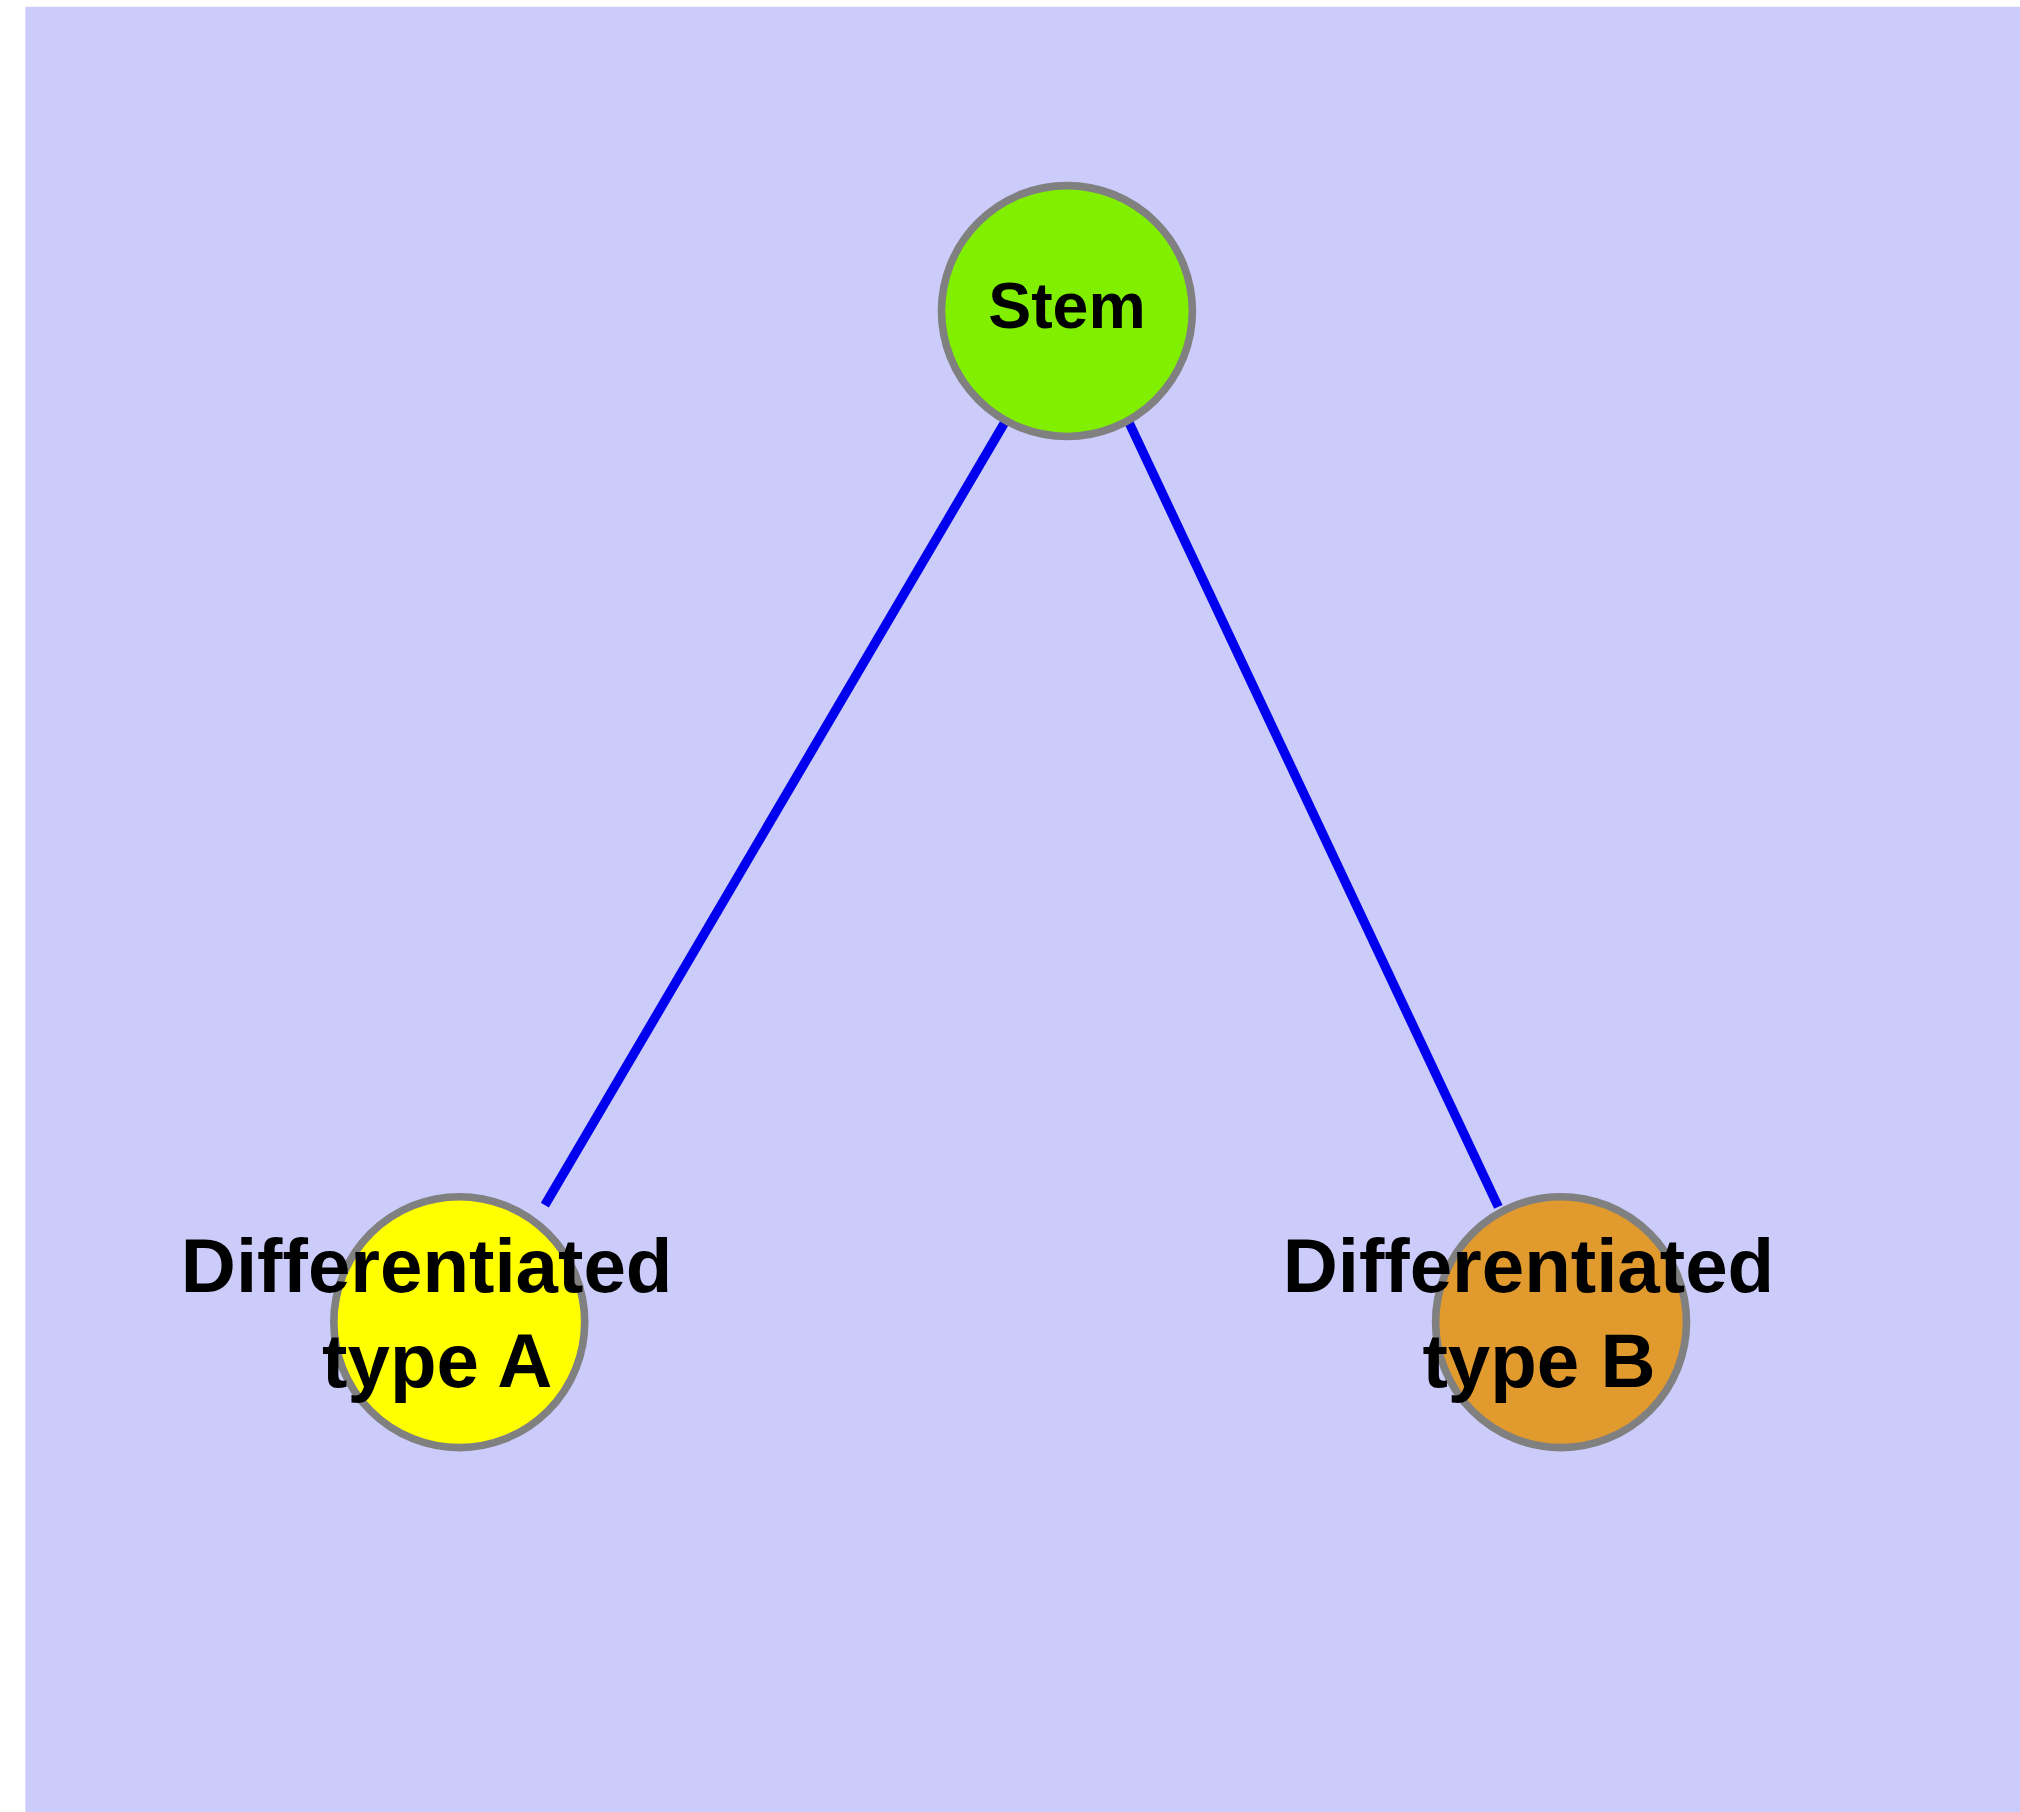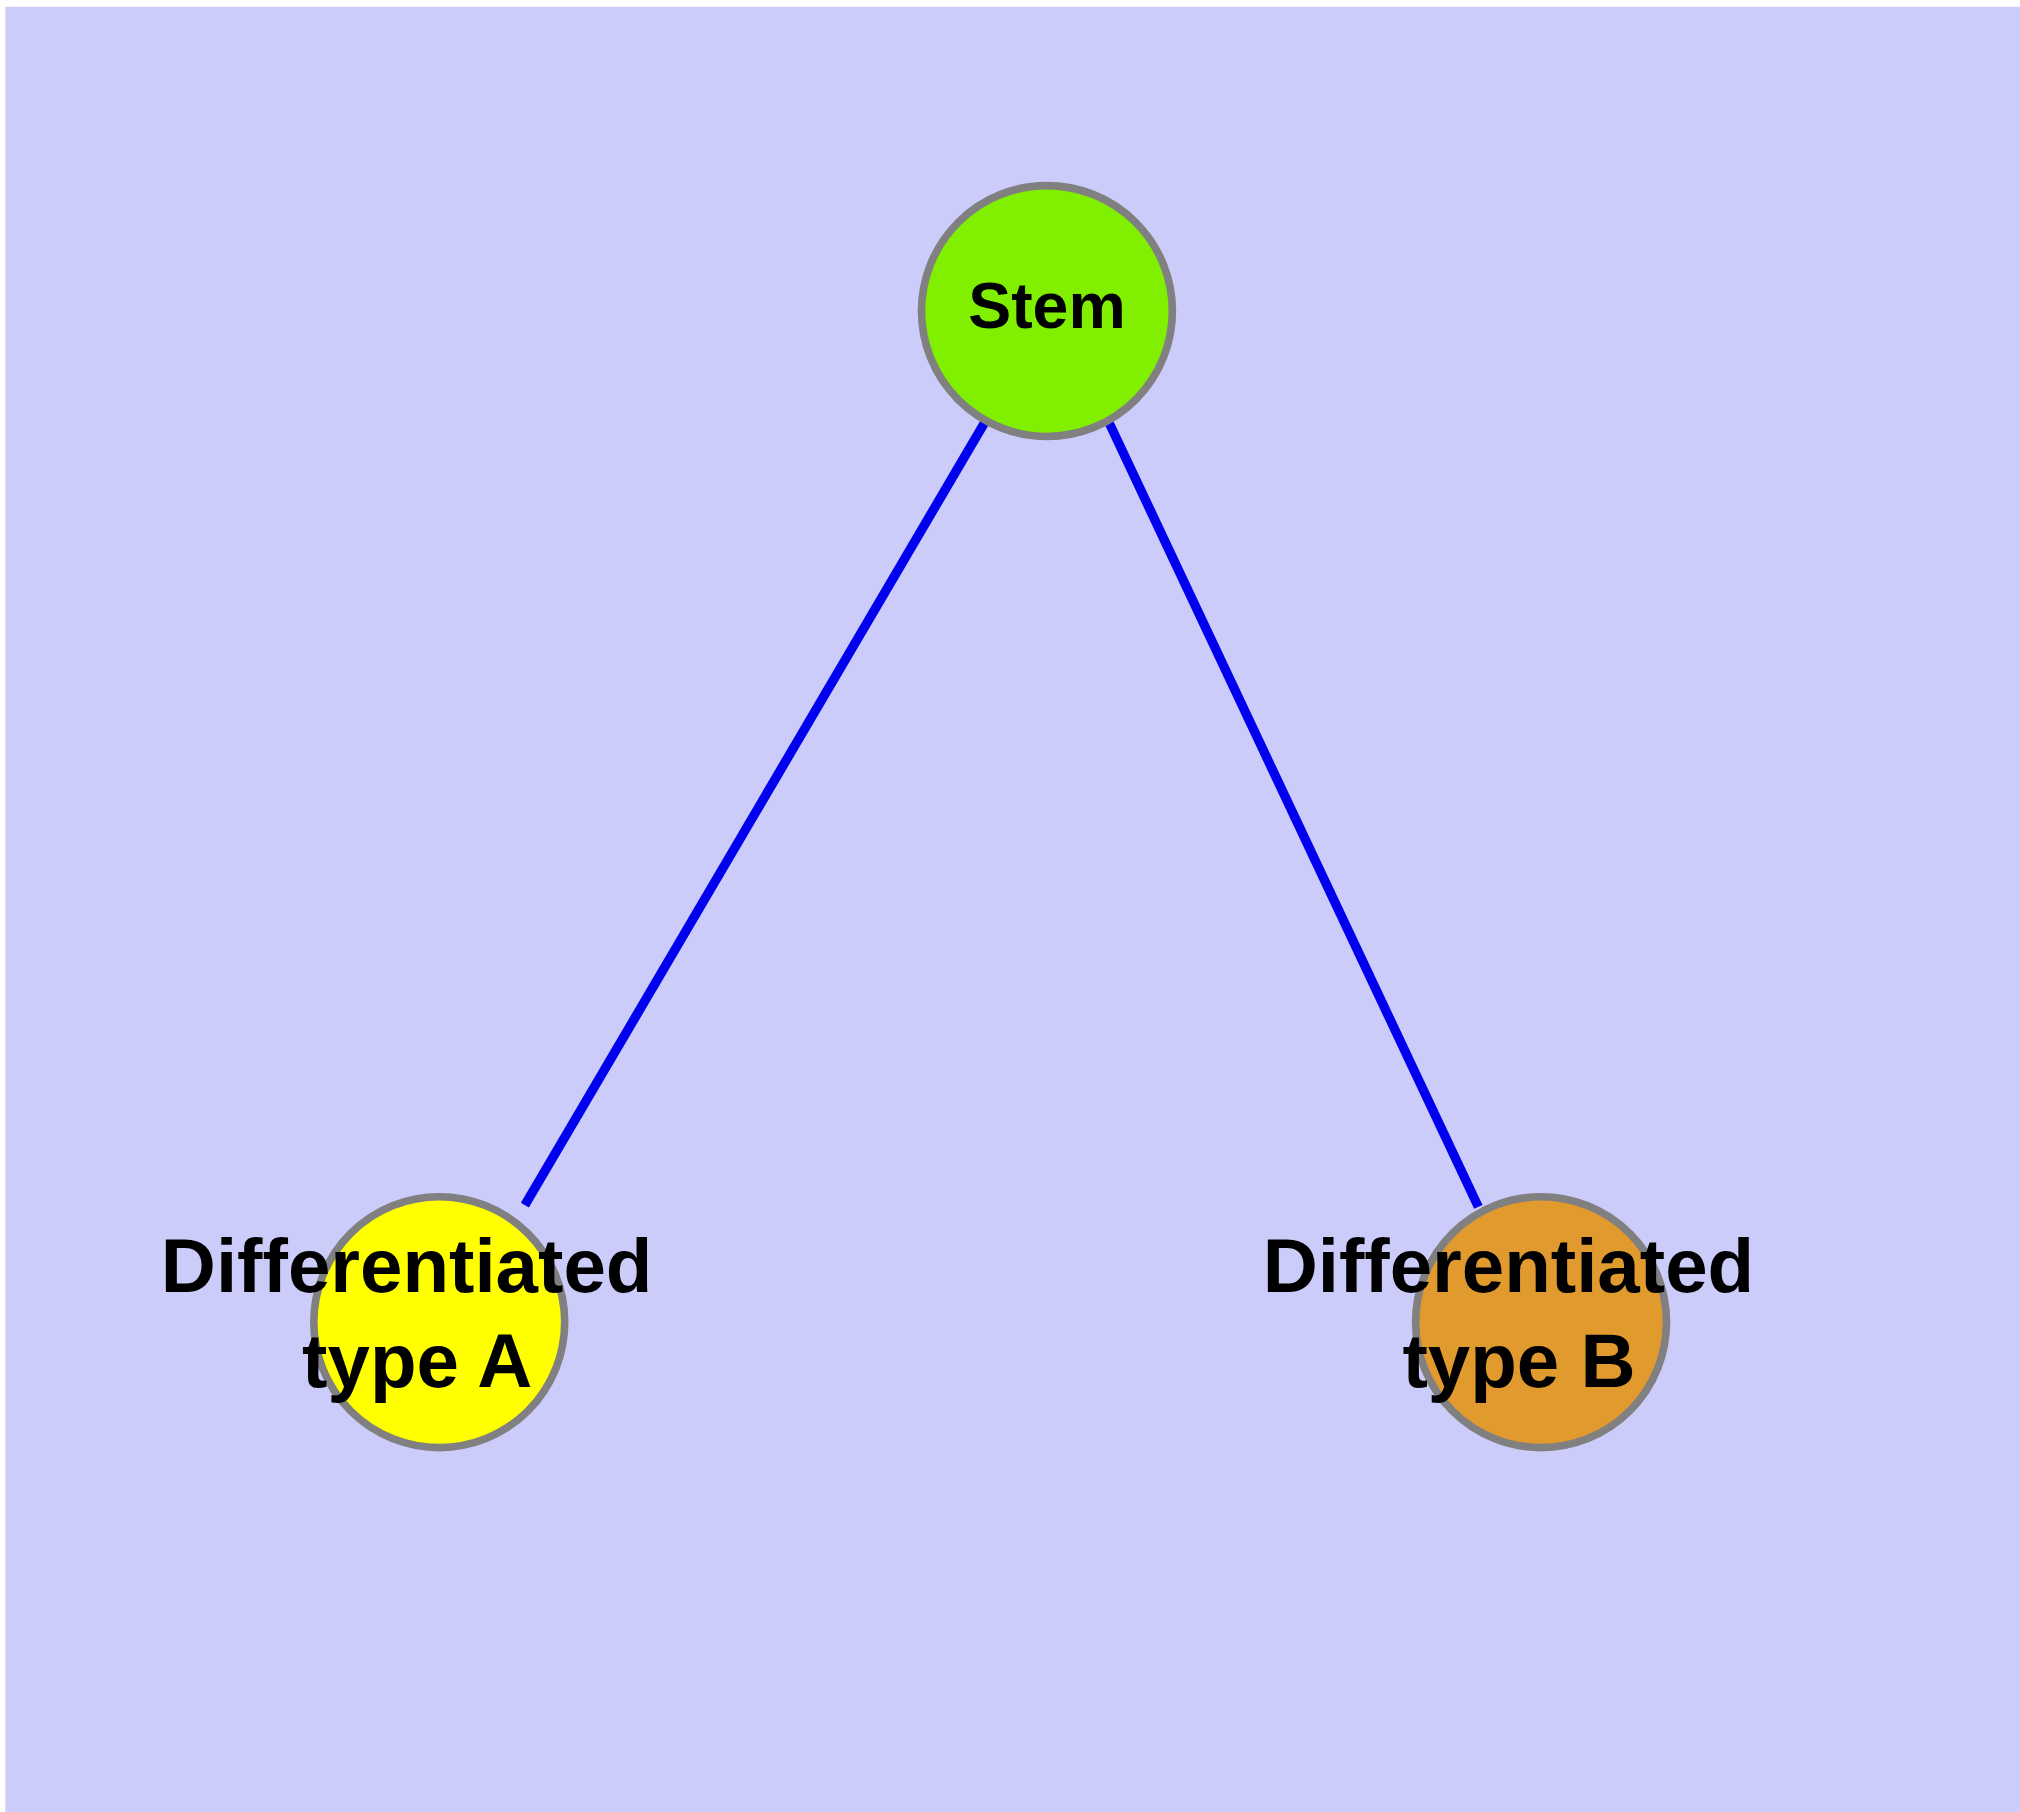--- a/index.html
+++ b/index.html
@@ -12,20 +12,21 @@
     width: 2021px;
     height: 1812px;
     overflow: hidden;
     font-family: "Liberation Sans", sans-serif;
   }
   #graph-canvas {
     position: relative;
     width: 1851px;
     height: 1812px;
     background: #ffffff;
+    margin-left: 20px;
   }
   #graph-svg {
     position: absolute;
     top: 0;
     left: 0;
     width: 2021px;
     height: 1812px;
     display: block;
   }
   .node-label {

